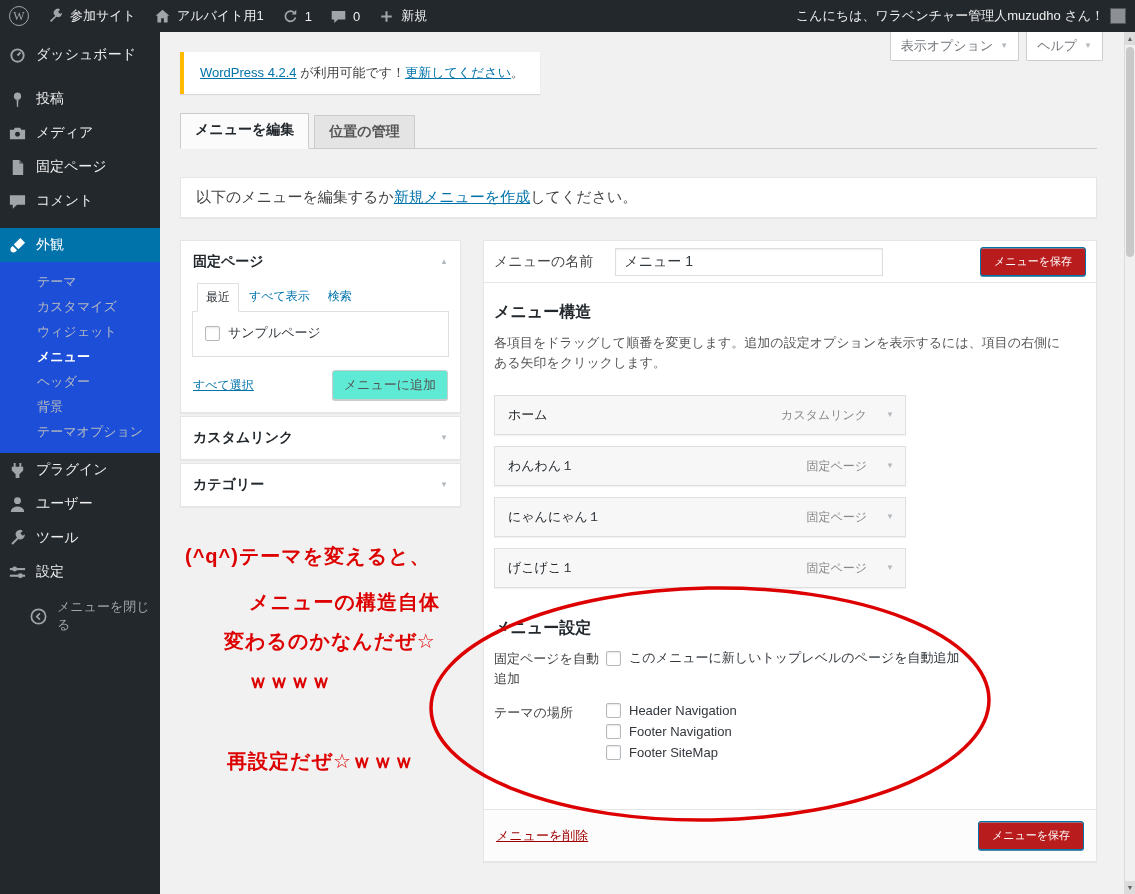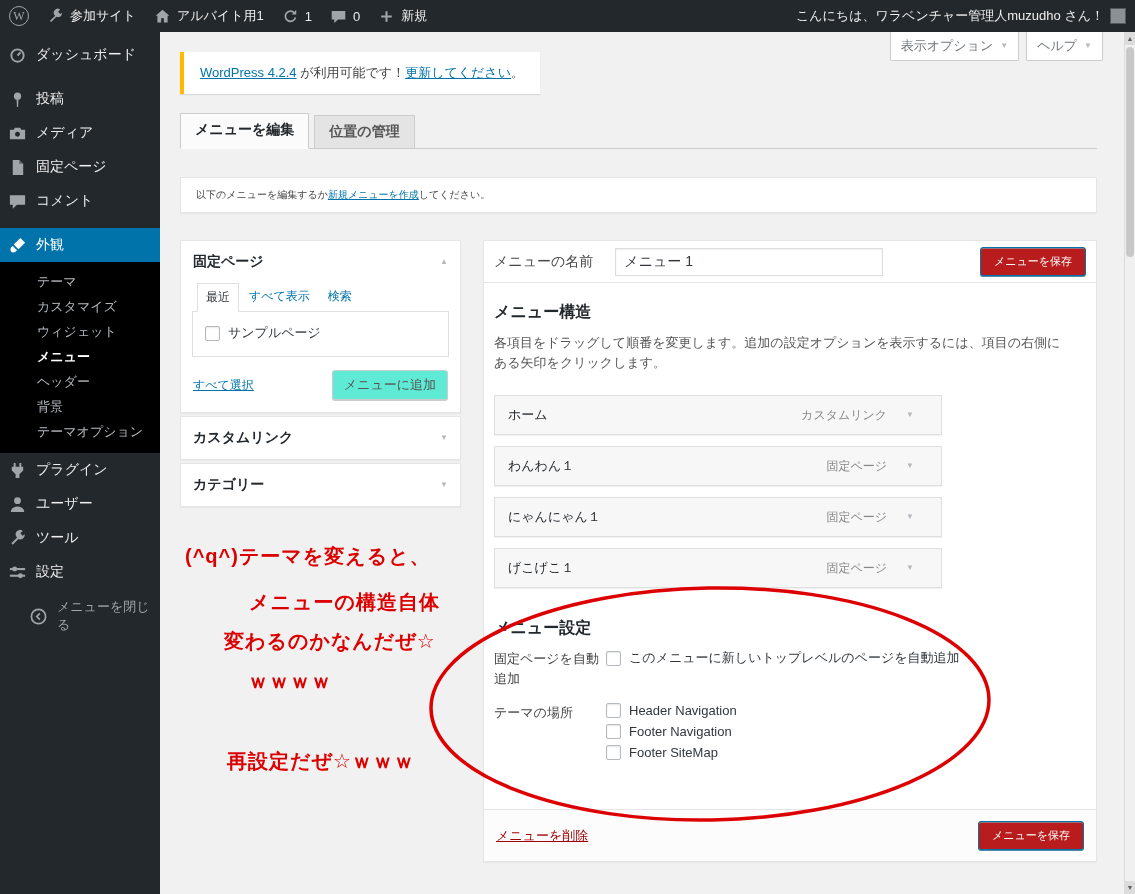--- a/index.html
+++ b/index.html
@@ -38,21 +38,21 @@
   }
   .mi-ic { display:inline-flex; width:19px; height:19px; color:#a0a5aa; flex:none; }
   .mi-ic svg { width:100%; height:100%; }
   .mi.active { background:#0073aa; color:#fff; }
   .mi.active .mi-ic { color:#fff; }
   .active-arrow {
     position:absolute; right:-8px; top:50%; margin-top:-8px;
     width:0; height:0; border:8px solid transparent; border-left-color:#0073aa;
   }
   .sb-sep { height:10px; }
-  .submenu { background:#000000; padding:7px 0 9px; }
+  .submenu { background:#1d4ed8; padding:7px 0 9px; }
   .smi { display:flex; align-items:center; height:25px; padding-left:37px; font-size:13px; color:#b4b9be; cursor:pointer; }
   .smi.current { color:#fff; font-weight:bold; }
   .collapse-item { color:#a0a5aa; font-size:13px;margin-left:21px; }
 
   
   #content { position:absolute; left:160px; top:32px; width:975px; height:862px; background:#f1f1f1; z-index:1; }
 
   .screen-meta { position:absolute; top:0; right:32px; display:flex; gap:7px; }
   .screen-btn {
     background:#fff; border:1px solid #ccc; border-top:none; border-radius:0 0 2px 2px;
@@ -78,21 +78,21 @@
     background:#e4e4e4; font-size:14px; font-weight:bold; color:#555; cursor:pointer;
   }
   .nav-tab.active {
     background:#fbfbfb; color:#23282d; margin-bottom:-1px; padding-bottom:9px;
     border-bottom:1px solid #fbfbfb;
   }
 
   .manage-menus {
     position:absolute; top:145px; left:20px; right:38px;
     background:#fff; border:1px solid #e5e5e5; box-shadow:0 1px 1px rgba(0,0,0,.04);
-    padding:10px 15px; font-size:10px; color:#444;
+    padding:10px 15px; font-size:15px; color:#444;
   }
   .manage-menus a { color:#0073aa; text-decoration:underline; }
 
   
   .left-col { position:absolute; left:20px; top:208px; width:281px; }
   .postbox { background:#fff; border:1px solid #e5e5e5; box-shadow:0 1px 1px rgba(0,0,0,.04); margin-bottom:3px; }
   .postbox-header {
     display:flex; justify-content:space-between; align-items:center;
     padding:12px; font-size:14px; font-weight:bold; color:#23282d; cursor:pointer;
   }
@@ -131,23 +131,23 @@
   }
   .button-primary {
     margin-left:auto; background:#b91c1c; border:1px solid #0073aa; border-radius:3px;
     box-shadow:inset 0 1px 0 rgba(120,200,230,.5), 0 1px 0 rgba(0,86,132,.7);
     color:#fff; font-size:11px; padding:6px 13px; cursor:pointer; font-family:inherit;
   }
   .menu-body { padding:0 10px 34px; }
   .section-heading { font-size:16px; font-weight:bold; color:#23282d; margin:19px 0 10px; }
   .structure-help { font-size:13px; color:#555; line-height:1.55; margin-bottom:22px; max-width:575px; }
   .menu-item-bar {
-    width:448px; height:40px; margin-bottom:11px;
+    width:412px; height:40px; margin-bottom:11px;
     display:flex; justify-content:space-between; align-items:center;
-    padding:0 27px 0 13px; background:#f7f7f7; border:1px solid #dfdfdf;
+    padding:0 11px 0 13px; background:#f7f7f7; border:1px solid #dfdfdf;
     box-shadow:0 1px 1px rgba(0,0,0,.05); cursor:move;
   }
   .mib-label { font-size:13px; color:#23282d; }
   .mib-right { display:flex; align-items:center; gap:19px; }
   .mib-type { font-size:12px; color:#888; }
   .settings-row { display:flex; font-size:13px; color:#444; margin-bottom:15px; }
   .settings-label { width:112px; flex:none; line-height:1.5; }
   .settings-field { display:flex; flex-direction:column; gap:6px; }
   .menu-footer {
     display:flex; justify-content:space-between; align-items:center;

